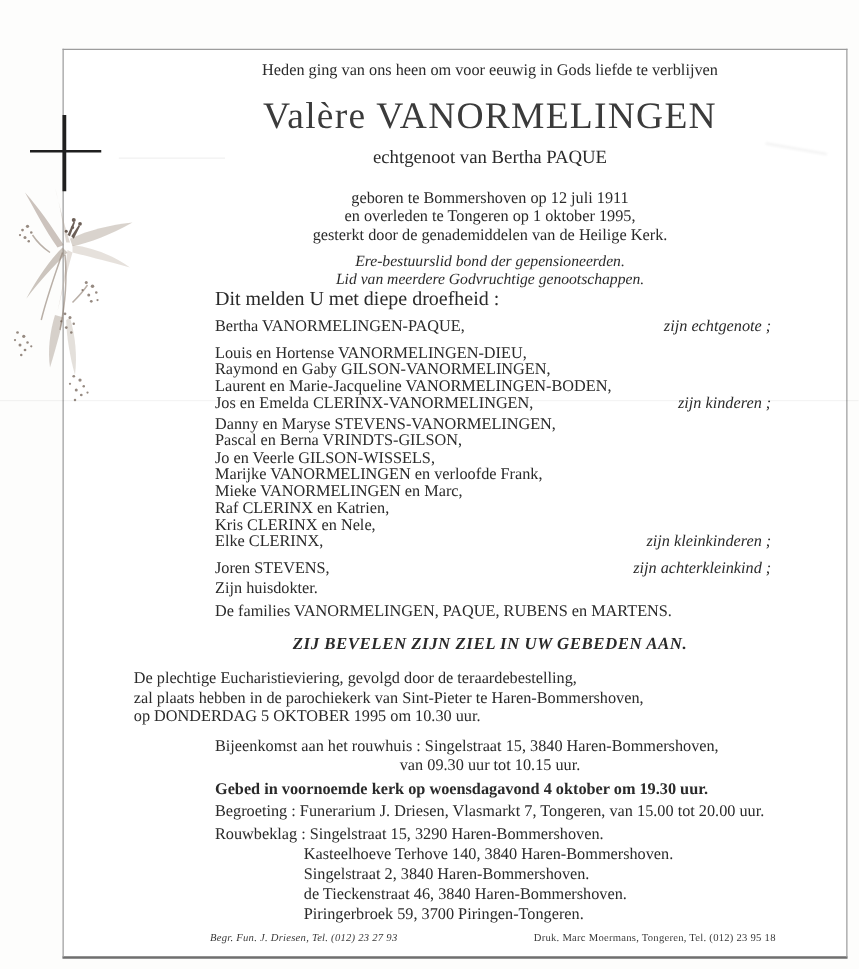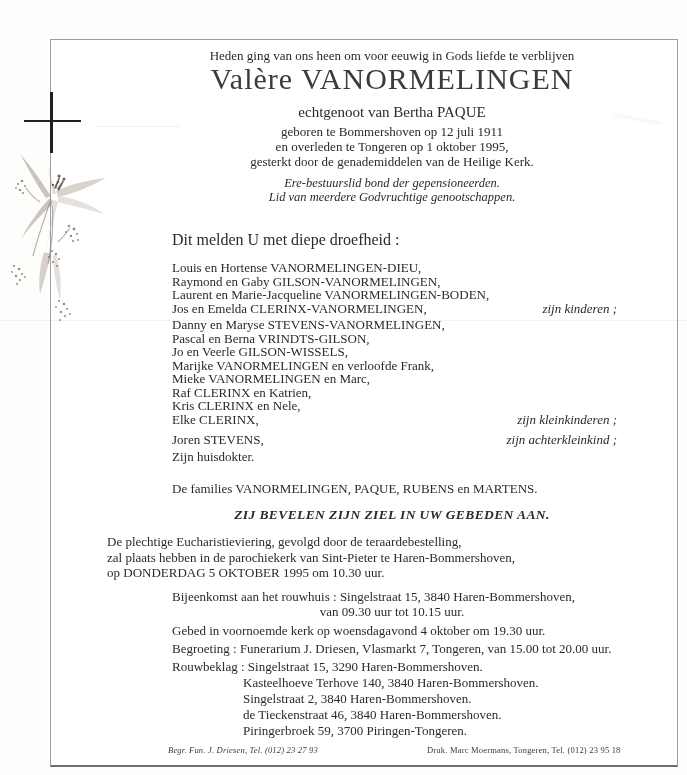--- a/index.html
+++ b/index.html
@@ -19,38 +19,38 @@
   
   .crease-left{left:95px;top:126px;width:85px;height:1px;background:rgba(0,0,0,0.06);}
   .crease-mid{left:0;top:320px;width:687px;height:1px;background:rgba(0,0,0,0.045);}
   .crease-smudge{left:612px;top:118px;width:50px;height:2px;background:rgba(0,0,0,0.05);transform:rotate(10deg);border-radius:2px;filter:blur(1px);}
   
   .cross-v{left:50px;top:92px;width:3px;height:61px;background:#1f1f1f;}
   .cross-h{left:24px;top:120px;width:57px;height:2px;background:#1f1f1f;}
   
   .header{left:107px;top:49px;width:570px;text-align:center;}
   .intro{font-size:13px;line-height:14px;}
-  .title{font-size:30px;line-height:32px;letter-spacing:1px;color:#3b3b3b;margin-top:0;}
+  .title{font-size:30px;line-height:32px;letter-spacing:1px;color:#3b3b3b;margin-top:14px;}
   .spouse{font-size:15px;line-height:16px;margin-top:9px;}
-  .life{font-size:13px;line-height:15px;margin-top:4px;}
+  .life{font-size:13px;line-height:15px;margin-top:16px;}
   .member{font-size:12.5px;line-height:14px;margin-top:7px;font-style:italic;}
   .announce{left:172px;top:231px;font-size:16px;}
   
   .family{left:172px;top:254px;width:445px;font-size:13px;line-height:13.5px;}
   .fam-row{position:relative;}
   .fam-label{position:absolute;right:0;top:0;font-style:italic;}
   .mt6{margin-top:7px;}
   .mt3{margin-top:3px;}
   .families-line{left:172px;top:481px;font-size:13px;}
   .prayer{left:107px;top:507px;width:570px;text-align:center;
           font-size:13.5px;font-weight:bold;font-style:italic;letter-spacing:0.4px;}
   .service{left:107px;top:534px;width:570px;text-align:left;font-size:13px;line-height:15.5px;}
   .gather1{left:172px;top:589px;font-size:13px;}
   .gather2{left:107px;top:604px;width:570px;text-align:center;font-size:13px;}
-  .gebed{left:172px;top:623px;font-size:13px;}
+  .gebed{left:172px;top:623px;font-size:13px;font-weight:bold;}
   .begroeting{left:172px;top:641px;font-size:13px;}
   .rouwbeklag{left:172px;top:659px;font-size:13px;}
   .addresses{left:243px;top:675px;font-size:13px;line-height:16px;}
   .footer{font-size:8.5px;letter-spacing:0.2px;color:#3a3a3a;}
   .footer-left{left:168px;top:745px;font-style:italic;}
   .footer-right{left:427px;top:745px;}
   .flower{left:6px;top:136px;}
 </style>
 </head>
 <body>
@@ -138,20 +138,24 @@
   </div>
   <div class="member">
     <div>Ere-bestuurslid bond der gepensioneerden.</div>
     <div>Lid van meerdere Godvruchtige genootschappen.</div>
   </div>
 </div>
 
 <div class="abs announce">Dit melden U met diepe droefheid :</div>
 
 <div class="abs family">
+  <div class="fam-row">
+    <span>Bertha VANORMELINGEN-PAQUE,</span>
+    <span class="fam-label">zijn echtgenote ;</span>
+  </div>
   <div class="fam-row mt6">
     <span>Louis en Hortense VANORMELINGEN-DIEU,</span>
   </div>
   <div class="fam-row">
     <span>Raymond en Gaby GILSON-VANORMELINGEN,</span>
   </div>
   <div class="fam-row">
     <span>Laurent en Marie-Jacqueline VANORMELINGEN-BODEN,</span>
   </div>
   <div class="fam-row">

